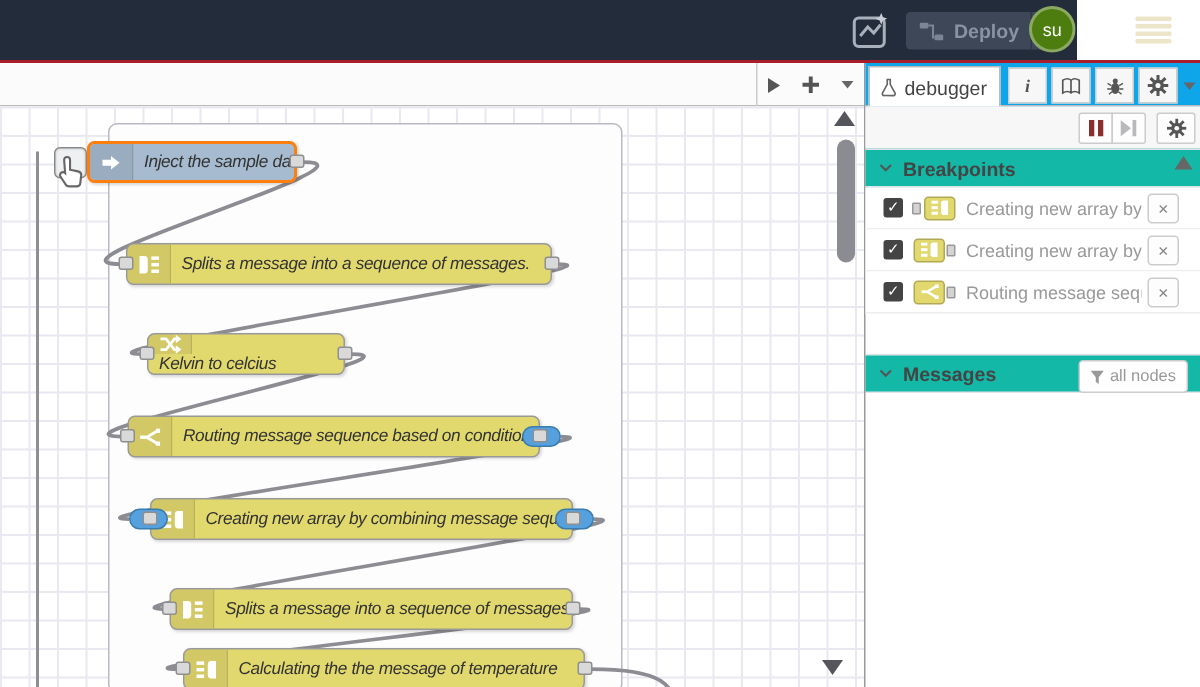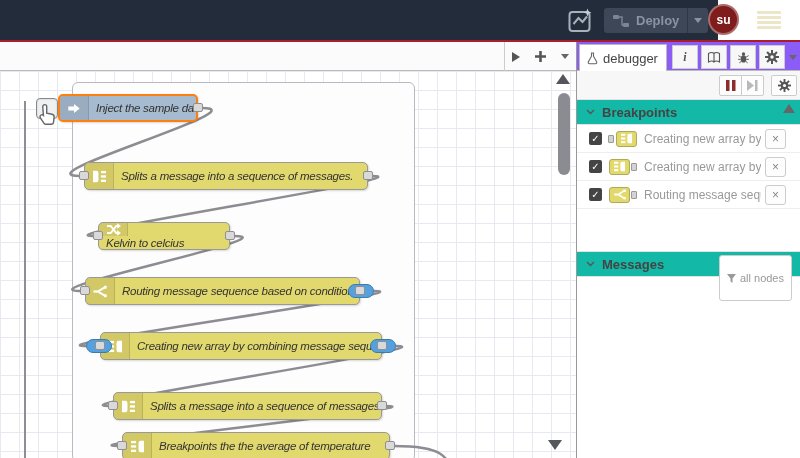--- a/index.html
+++ b/index.html
@@ -5,21 +5,21 @@
   html,body{margin:0;padding:0;background:#fff;font-family:"Liberation Sans","DejaVu Sans",sans-serif;}
   #app{position:relative;width:800px;height:458px;overflow:hidden;background:#fff;}
   
   #header{position:absolute;left:0;top:0;width:718px;height:40px;background:#222c3a;}
   #redline{position:absolute;left:0;top:40px;width:800px;height:2px;background:#a91e2c;}
   .hbtn{position:absolute;display:flex;align-items:center;justify-content:center;}
   #export-icon{left:566px;top:7px;width:28px;height:27px;}
   #deploy-btn{left:604px;top:8px;width:104px;height:25px;background:#3d4758;border-radius:3px;color:#8a93a3;font-size:13px;font-weight:bold;display:flex;align-items:center;cursor:default;}
   #deploy-btn .dicon{margin:0 7px 0 9px;display:flex;}
   #deploy-btn .dcaret{margin-left:auto;border-left:1px solid #2e3745;height:100%;width:20px;display:flex;align-items:center;justify-content:center;}
-  #avatar{left:708px;top:4px;width:31px;height:31px;border-radius:50%;background:#7f1d1d;border:2px solid rgba(255,255,255,0.35);box-sizing:border-box;color:#fff;font-size:12px;font-weight:bold;}
+  #avatar{left:686px;top:4px;width:31px;height:31px;border-radius:50%;background:#4d7c0f;border:2px solid rgba(255,255,255,0.35);box-sizing:border-box;color:#fff;font-size:12px;font-weight:normal;}
   #hamburger{left:756px;top:11px;width:26px;height:18px;flex-direction:column;justify-content:space-between;}
   #hamburger div{width:24px;height:3px;background:#ece5c7;border-radius:1px;}
   .tri-down{width:0;height:0;border-left:4px solid transparent;border-right:4px solid transparent;border-top:5px solid #8a93a3;}
   
   #canvas-toolbar{position:absolute;left:0;top:42px;width:576px;height:29px;background:#fbfbfc;border-bottom:1px solid #bbb;box-sizing:border-box;}
   #view-tools{position:absolute;left:504px;top:0;width:72px;height:29px;border-left:1px solid #ccc;display:flex;align-items:center;justify-content:space-around;box-sizing:border-box;}
   .playtri{width:0;height:0;border-top:5px solid transparent;border-bottom:5px solid transparent;border-left:8px solid #555;}
   .tri-dn-sm{width:0;height:0;border-left:4px solid transparent;border-right:4px solid transparent;border-top:5px solid #666;}
   
   #canvas{position:absolute;left:0;top:71px;width:576px;height:387px;background:#fff;overflow:hidden;
@@ -36,42 +36,42 @@
   .port{position:absolute;width:10px;height:9px;background:#d9d9d9;border:1px solid #8f8f8f;border-radius:2px;box-sizing:border-box;}
   .pill{position:absolute;width:26px;height:14px;background:#55a0dd;border:1px solid #3a7cad;border-radius:7px;box-sizing:border-box;}
   #inject-trigger{position:absolute;left:36px;top:27px;width:20px;height:19px;background:#eef0f2;border:1px solid #888;border-radius:4px;box-shadow:inset 0 0 2px rgba(0,0,0,0.2);}
   #cursor{position:absolute;left:37px;top:32px;}
   
   #vscroll-up{position:absolute;left:556px;top:3px;width:0;height:0;border-left:7px solid transparent;border-right:7px solid transparent;border-bottom:10px solid #55565c;}
   #vscroll-thumb{position:absolute;left:558px;top:22px;width:12px;height:82px;background:#8b8b92;border-radius:6px;}
   #vscroll-down{position:absolute;left:548px;top:369px;width:0;height:0;border-left:7px solid transparent;border-right:7px solid transparent;border-top:10px solid #55565c;}
   
   #sidebar{position:absolute;left:576px;top:42px;width:224px;height:416px;background:#fff;border-left:1px solid #999;box-sizing:border-box;}
-  #tabstrip{position:absolute;left:0;top:0;width:100%;height:29px;background:#8b5cf6;border-bottom:1px solid #bbb;box-sizing:border-box;}
+  #tabstrip{position:absolute;left:0;top:0;width:100%;height:29px;background:#0ea5e9;border-bottom:1px solid #bbb;box-sizing:border-box;}
   #tab-debugger{position:absolute;left:2px;top:2px;width:88px;height:27px;background:#fff;border:1px solid #bbb;border-bottom:none;display:flex;align-items:center;gap:5px;padding-left:7px;box-sizing:border-box;font-size:13px;color:#444;}
   .icontab{position:absolute;top:3px;width:26px;height:24px;border:1px solid #ccc;background:#f7f7f7;display:flex;align-items:center;justify-content:center;box-sizing:border-box;font-size:12px;color:#555;}
   #sb-toolbar{position:absolute;left:0;top:29px;width:100%;height:28px;background:#f7f7f7;display:flex;align-items:center;}
   #enabled-btn{position:absolute;left:5px;top:4px;height:21px;padding:0 9px;background:#efefef;border:1px solid #bbb;border-radius:3px;display:flex;align-items:center;gap:6px;font-size:12px;color:#555;}
   .sbbtn{position:absolute;top:4px;height:21px;border:1px solid #ccc;background:#fdfdfd;display:flex;align-items:center;justify-content:center;box-sizing:border-box;}
   #pause-btn{left:142px;width:23px;border-radius:2px 0 0 2px;}
   #step-btn{left:164px;width:23px;border-radius:0 2px 2px 0;}
   #sb-gear-btn{left:194px;width:26px;border-radius:2px;}
   .section-hdr{position:absolute;left:0;width:100%;height:26px;background:#14b8a6;border-top:1px solid #e2e2e8;border-bottom:1px solid #e2e2e8;display:flex;align-items:center;box-sizing:border-box;font-size:13px;font-weight:bold;color:#444;}
   .section-hdr .chev{margin:0 7px 0 9px;display:flex;}
   #hdr-breakpoints{top:57px;}
-  #hdr-messages{top:194px;margin-top:15px;}
+  #hdr-messages{top:194px;}
   #list-scroll-up{position:absolute;left:206px;top:62px;width:0;height:0;border-left:6px solid transparent;border-right:6px solid transparent;border-bottom:9px solid #666;}
   .bp-row{position:absolute;left:0;width:100%;height:28px;border-bottom:1px solid #eee;display:flex;align-items:center;box-sizing:border-box;background:#fff;}
   .bp-check{width:13px;height:13px;min-width:13px;margin:0 0 0 12px;background:#444;border-radius:2px;color:#fff;font-size:10px;line-height:13px;text-align:center;}
   .bp-icon{position:relative;width:30px;min-width:30px;height:16px;margin-left:6px;}
   .bp-icon .box{position:absolute;top:0;width:21px;height:16px;background:#e2d96e;border:1px solid #b0a955;border-radius:3px;box-sizing:border-box;display:flex;align-items:center;justify-content:center;}
   .bp-icon .pport{position:absolute;top:4px;width:6px;height:8px;background:#d3d3d3;border:1px solid #999;border-radius:1px;box-sizing:border-box;}
   .bp-label{flex:1;margin-left:6px;font-size:12px;color:#999;white-space:nowrap;overflow:hidden;}
   .bp-x{width:21px;min-width:21px;height:20px;margin:0 14px 0 4px;border:1px solid #ccc;border-radius:3px;background:#fdfdfd;color:#888;font-size:12px;text-align:center;line-height:18px;box-sizing:border-box;}
-  #filter-btn{position:absolute;right:8px;top:3px;height:20px;padding:12px 7px;border:1px solid #ccc;border-radius:3px;background:#fff;display:flex;align-items:center;gap:4px;font-size:11px;color:#999;}
+  #filter-btn{position:absolute;right:8px;top:3px;height:20px;padding:0 7px;border:1px solid #ccc;border-radius:3px;background:#fff;display:flex;align-items:center;gap:4px;font-size:11px;color:#999;}
   .flex-center{display:flex;align-items:center;justify-content:center;}
 </style>
 </head>
 <body>
 
 <div id="app">
 
   <div id="header">
     <div class="hbtn" id="export-icon">
       <svg width="27" height="27" viewBox="0 0 27 27">
@@ -195,21 +195,21 @@
         </div>
         <div class="node" style="left: 122px; top: 361px; width: 268px; background: rgb(226, 217, 110);">
           <span class="nicon">
             <svg width="15" height="13" viewBox="0 0 16 14">
               <path d="M15 .8h-3.5a2.4 2.4 0 00-2.4 2.4v7.6a2.4 2.4 0 002.4 2.4H15z" fill="#fff"></path>
               <rect x="1" y="1" width="5.5" height="2.5" fill="#fff"></rect>
               <rect x="1" y="5.7" width="5.5" height="2.5" fill="#fff"></rect>
               <rect x="1" y="10.4" width="5.5" height="2.5" fill="#fff"></rect>
             </svg>
           </span>
-          <span class="nlabel">Breakpoints the the average of temperature</span>
+          <span class="nlabel">Calculating the the message of temperature</span>
         </div>
         <div class="pill" style="left:348px;top:213px"></div>
         <div class="pill" style="left:86px;top:268px"></div>
         <div class="pill" style="left:370px;top:268px"></div>
         <div class="port" style="left:193px;top:32px"></div>
         <div class="port" style="left:79px;top:100px"></div>
         <div class="port" style="left:363px;top:100px"></div>
         <div class="port" style="left:93px;top:160px"></div>
         <div class="port" style="left:225px;top:160px"></div>
         <div class="port" style="left:80px;top:215px"></div>

